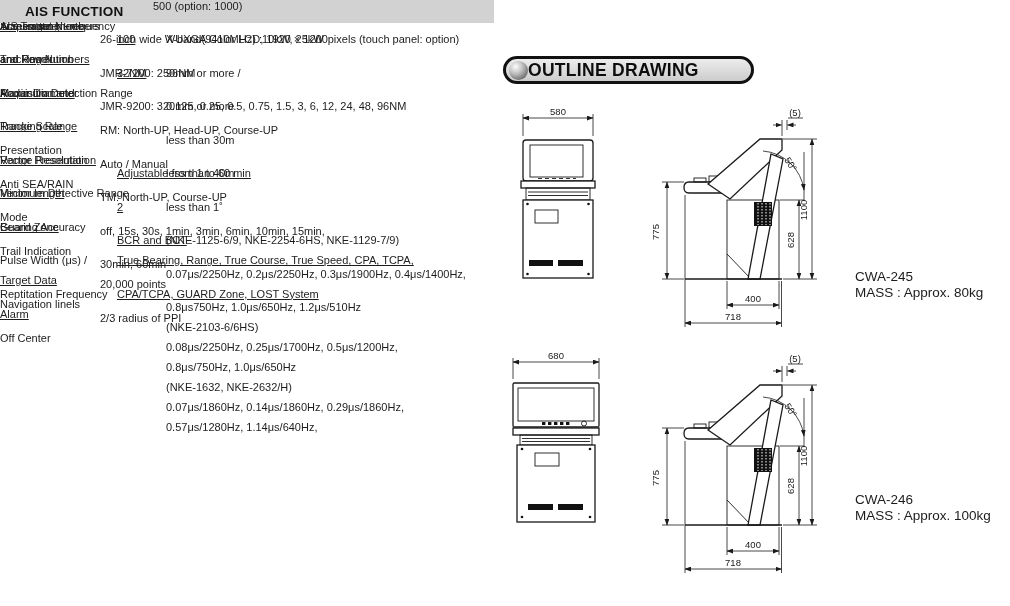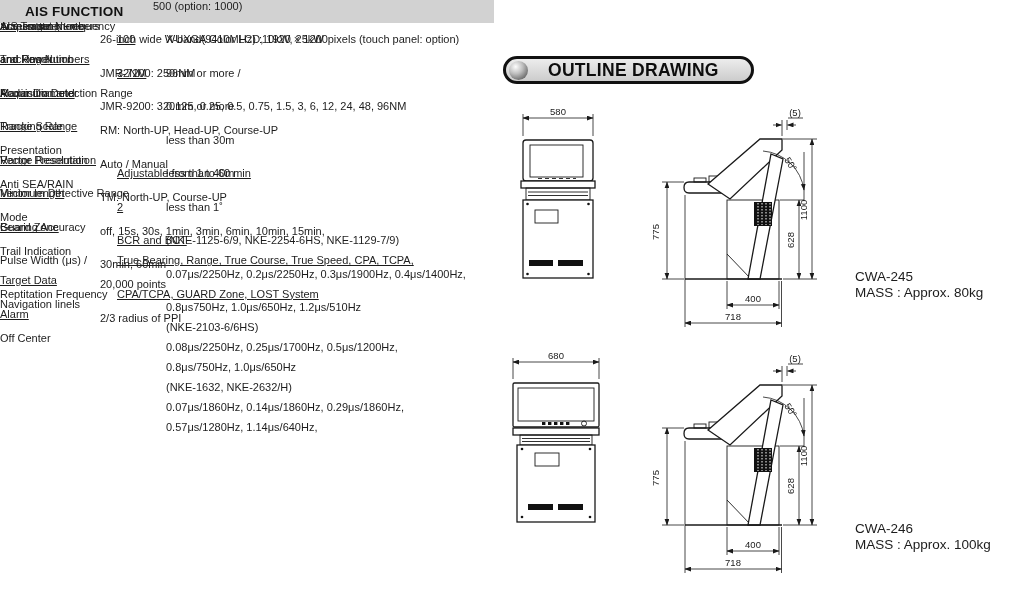--- a/index.html
+++ b/index.html
@@ -32,24 +32,24 @@
   #badge{
     position:absolute;left:503px;top:56px;width:251px;height:28px;
     background:linear-gradient(#ededed,#cccccc);
     border:3px solid #111;border-radius:16px;
     display:flex;align-items:center;box-sizing:border-box;padding-left:3px;
   }
   #badge .ball{
     width:19px;height:19px;border-radius:50%;flex:none;
     background:radial-gradient(circle at 35% 30%, #fdfdfd 0%, #bdbdbd 40%, #7c7c7c 70%, #3f3f3f 100%);
   }
-  #badge .txt{font-weight:bold;font-size:17.5px;letter-spacing:.3px;margin-left:20px;white-space:nowrap;color:#0d0d0d;}
+  #badge .txt{font-weight:bold;font-size:17.5px;letter-spacing:.3px;margin-left:0;white-space:nowrap;color:#0d0d0d;}
   .model-label{position:absolute;font-size:13.5px;line-height:15.5px;}
   #model-1{left:855px;top:269px;}
-  #model-2{left:855px;top:521px;}
+  #model-2{left:855px;top:492px;}
   .drw{position:absolute;}
   #front-1{left:512px;top:106px;}
   #side-1{left:642px;top:102px;}
   #front-2{left:506px;top:352px;}
   #side-2{left:642px;top:348px;}
   svg text{font-family:"Liberation Sans",sans-serif;font-size:9.5px;fill:#1a1a1a;}
   .ol{fill:#fff;stroke:#1a1a1a;stroke-width:1.3;}
   .thin{fill:none;stroke:#1a1a1a;stroke-width:0.9;}
   .dim{fill:none;stroke:#1a1a1a;stroke-width:0.8;}
   .blk{fill:#111;stroke:none;}

